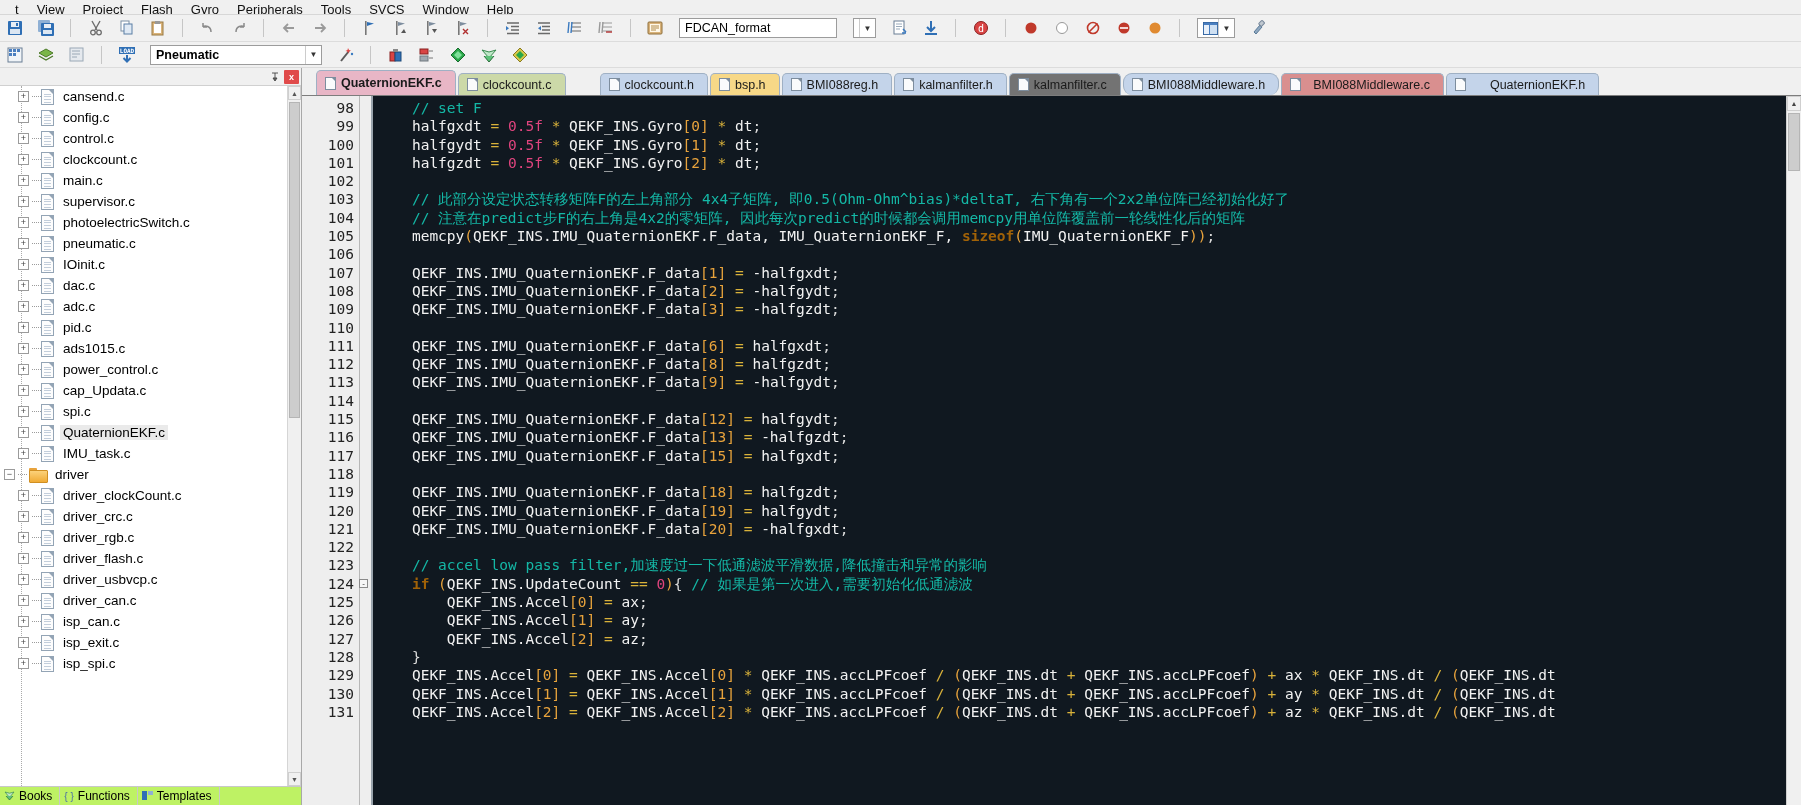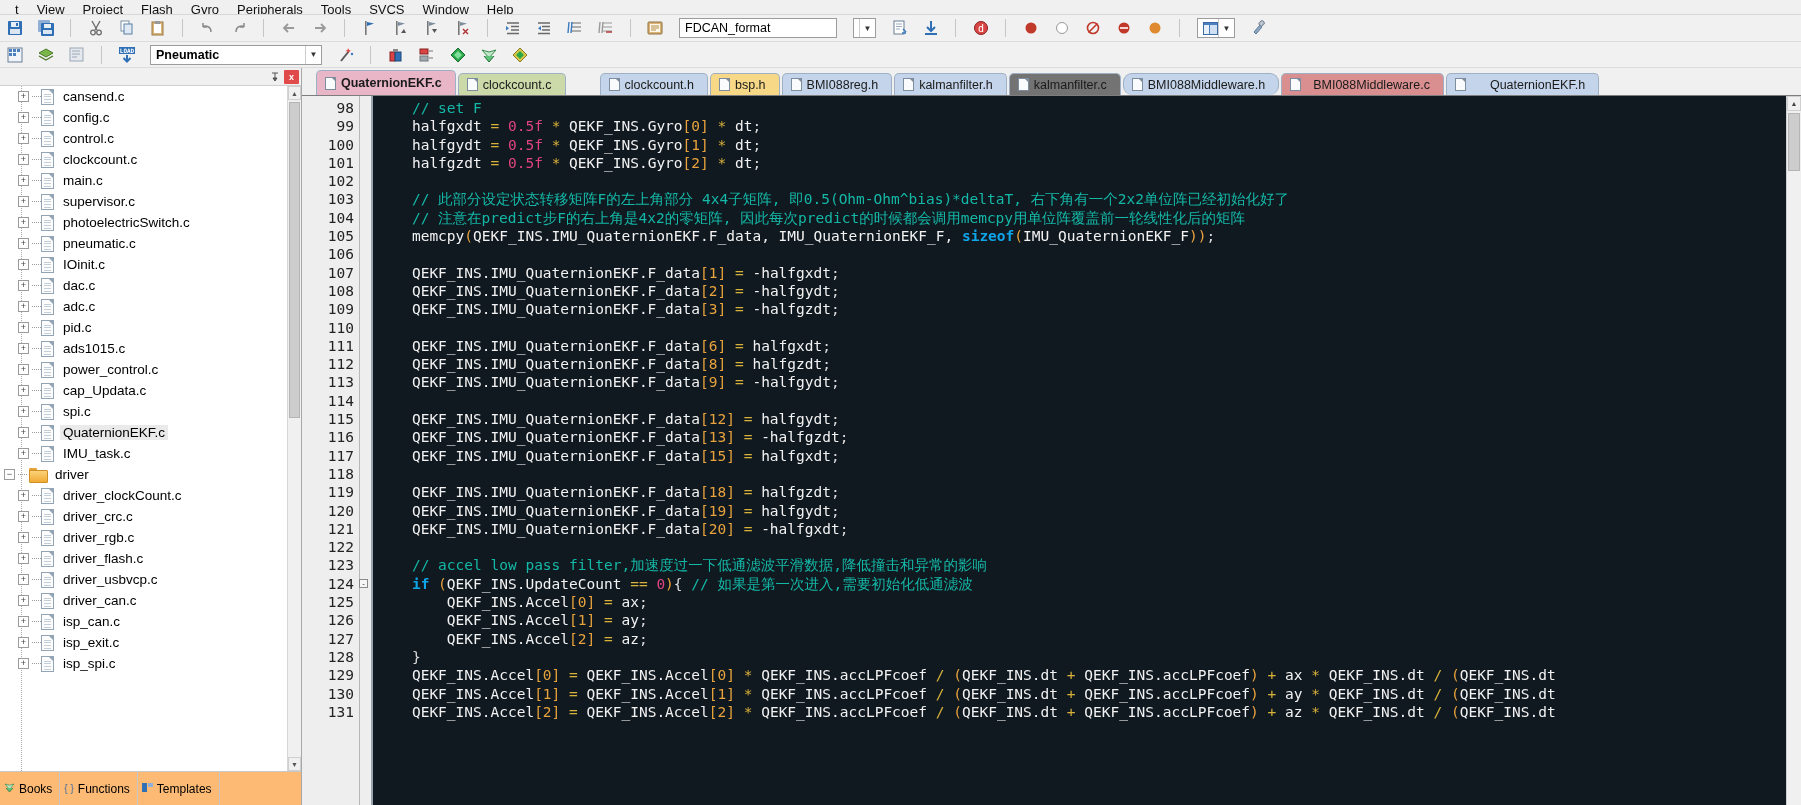--- a/index.html
+++ b/index.html
@@ -215,22 +215,22 @@
     position: absolute;
     left: 1px; right: 1px;
     top: 16px;
     height: 316px;
     background: #cdcdcd;
     border: 1px solid #b5b5b5;
   }
 
   
   .proj-tabs {
-    height: 34px;
-    background: #fdba74;
+    height: 19px;
+    background: #bef264;
     border-top: 1px solid #c8c8c8;
     display: flex;
     align-items: stretch;
     font-size: 12px;
   }
   .ptab {
     display: flex; align-items: center;
     padding: 0 7px 0 4px;
     gap: 4px;
     border-right: 1px solid #c8c8c8;
@@ -365,21 +365,21 @@
     overflow: hidden;
     background: #101820;
   }
   .codelines .ln { height: 18.3px; }
 
   
   .c-cmt   { color: #14b8a6; }
   .c-num   { color: #e0447e; }
   .c-brk   { color: #e8a33c; }
   .c-op    { color: #d9b23a; }
-  .c-kw    { color: #0ea5e9; font-weight: bold; }
+  .c-kw    { color: #a16207; font-weight: bold; }
   .c-id    { color: #f2f2f2; }
   .c-punct { color: #dcdcdc; }
 </style>
 </head>
 <body>
 
 <div class="menubar">
   <span class="mi">t</span>
   <span class="mi">View</span>
   <span class="mi">Project</span>

